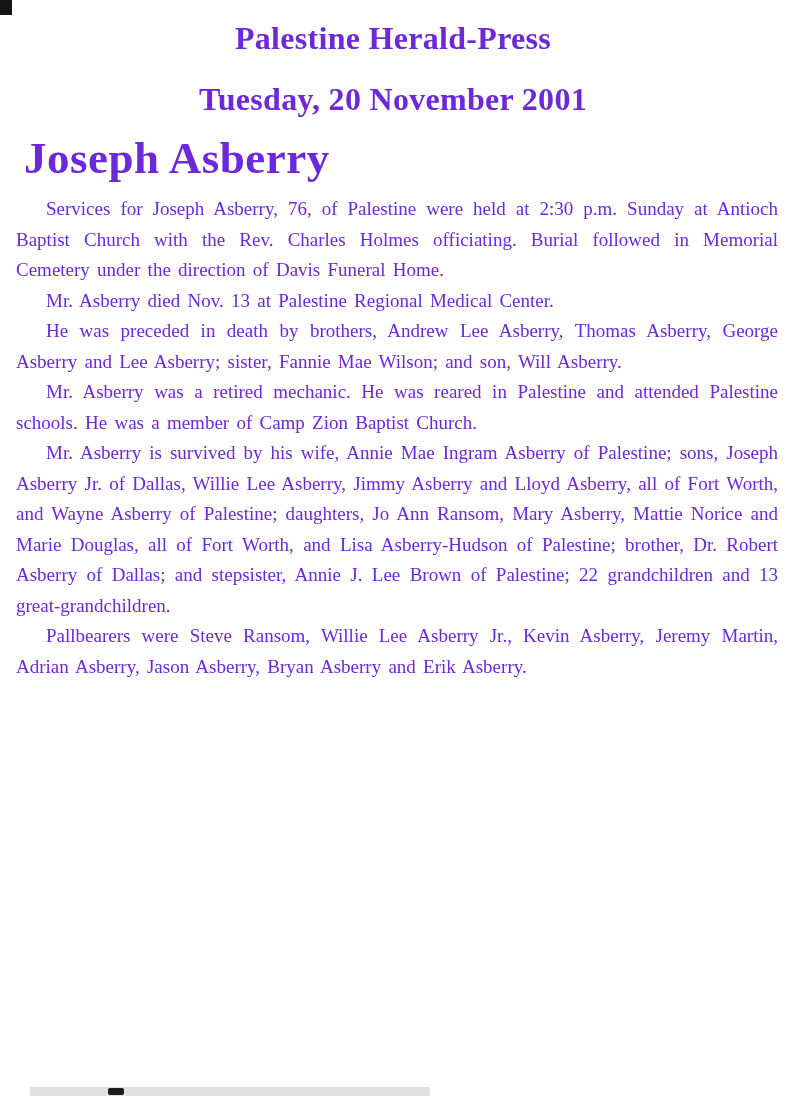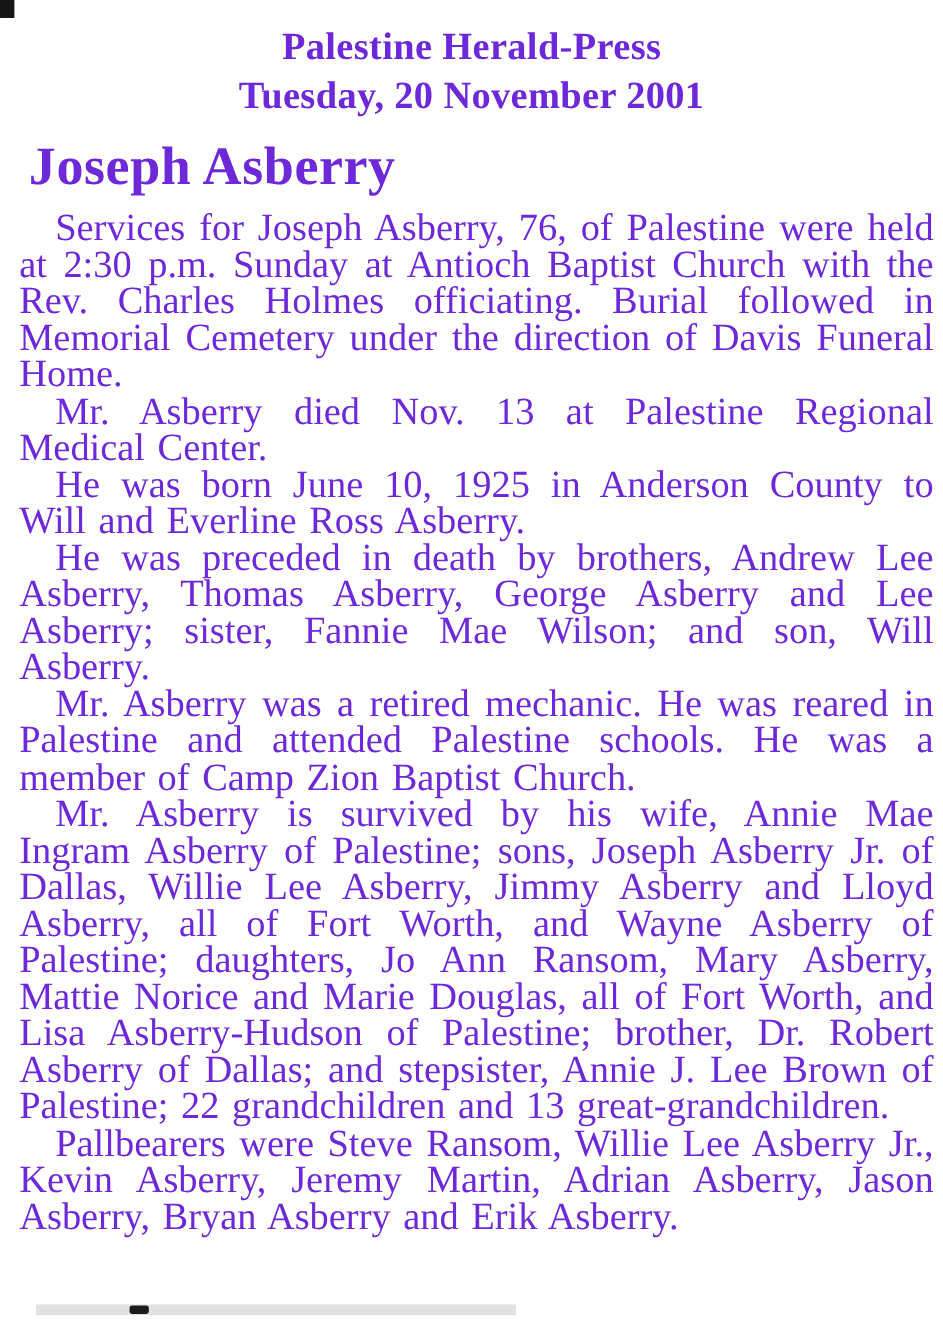--- a/index.html
+++ b/index.html
@@ -23,30 +23,31 @@
   }
   .masthead .pub {
     font-size: 32px;
     line-height: 40px;
     letter-spacing: 0.3px;
   }
   .masthead .dateline {
     font-size: 32px;
     line-height: 42px;
     letter-spacing: 0.3px;
+    margin-top: 20px;
   }
   .headline {
     font-size: 45px;
     font-weight: bold;
     margin: 12px 0 8px 24px;
     letter-spacing: 0.5px;
   }
   .body {
     padding: 2px 8px 0 16px;
-    font-size: 32px;
+    font-size: 19px;
     line-height: 30.5px;
     text-align: justify;
     word-spacing: 2.5px;
   }
   .body p {
     margin: 0;
     text-indent: 30px;
   }
   
   .artifact {
@@ -87,21 +88,20 @@
   <header class="masthead">
     <div class="pub">Palestine Herald-Press</div>
     <div class="dateline">Tuesday, 20 November 2001</div>
   </header>
 
   <h1 class="headline">Joseph Asberry</h1>
 
   <article class="body">
     <p>Services for Joseph Asberry, 76, of Palestine were held at 2:30 p.m. Sunday at Antioch Baptist Church with the Rev. Charles Holmes officiating. Burial followed in Memorial Cemetery under the direction of Davis Funeral Home.</p>
     <p>Mr. Asberry died Nov. 13 at Palestine Regional Medical Center.</p>
-    <p>He was born June 10, 1925 in Anderson County to Will and Everline Ross Asberry.</p>
     <p>He was preceded in death by brothers, Andrew Lee Asberry, Thomas Asberry, George Asberry and Lee Asberry; sister, Fannie Mae Wilson; and son, Will Asberry.</p>
     <p>Mr. Asberry was a retired mechanic. He was reared in Palestine and attended Palestine schools. He was a member of Camp Zion Baptist Church.</p>
     <p>Mr. Asberry is survived by his wife, Annie Mae Ingram Asberry of Palestine; sons, Joseph Asberry Jr. of Dallas, Willie Lee Asberry, Jimmy Asberry and Lloyd Asberry, all of Fort Worth, and Wayne Asberry of Palestine; daughters, Jo Ann Ransom, Mary Asberry, Mattie Norice and Marie Douglas, all of Fort Worth, and Lisa Asberry-Hudson of Palestine; brother, Dr. Robert Asberry of Dallas; and stepsister, Annie J. Lee Brown of Palestine; 22 grandchildren and 13 great-grandchildren.</p>
     <p>Pallbearers were Steve Ransom, Willie Lee Asberry Jr., Kevin Asberry, Jeremy Martin, Adrian Asberry, Jason Asberry, Bryan Asberry and Erik Asberry.</p>
   </article>
 
   <div class="artifact bottom-band"></div>
   <div class="artifact bottom-blob"></div>
 
 </div>

